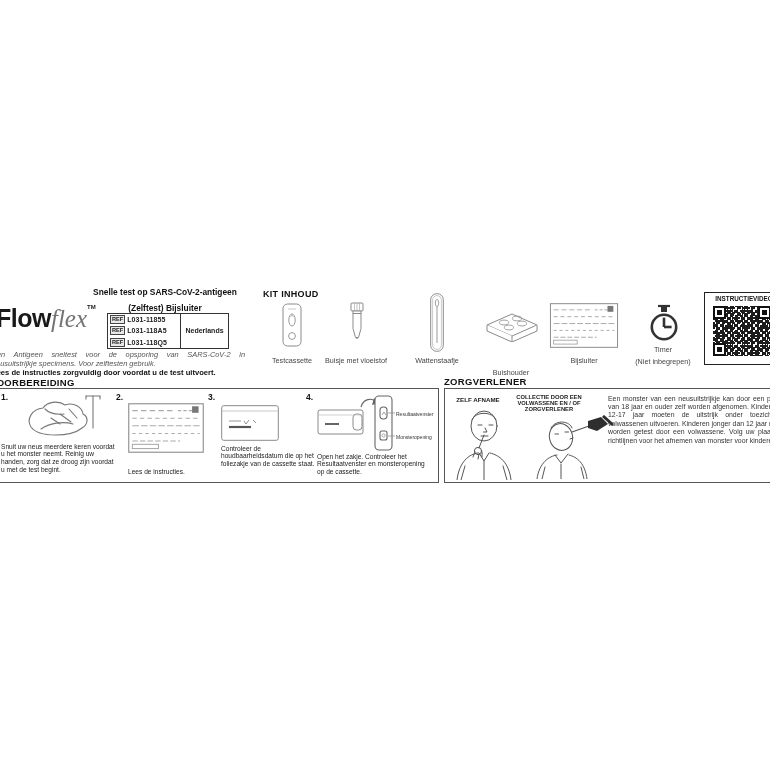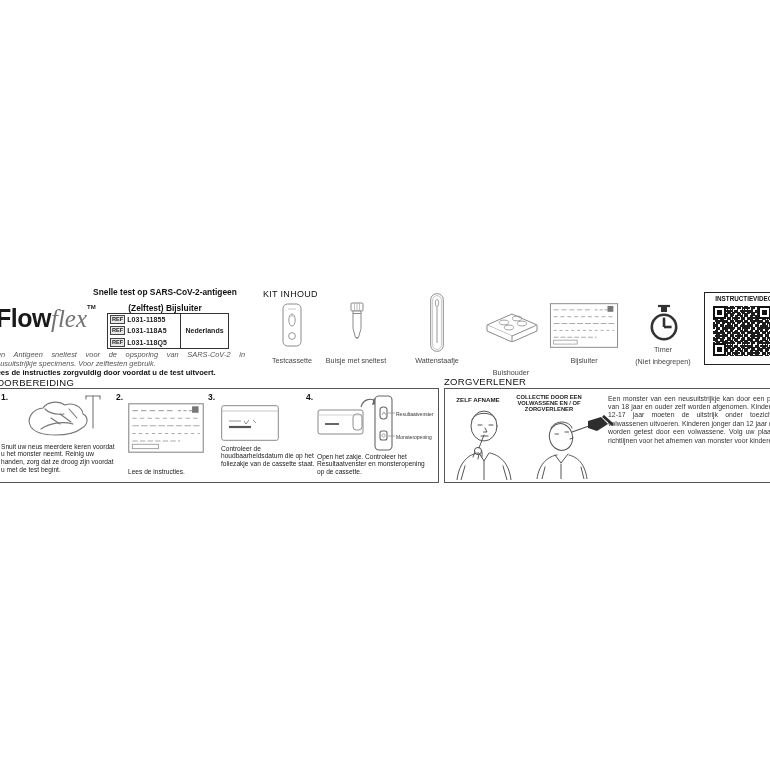--- a/index.html
+++ b/index.html
@@ -19,21 +19,21 @@
   .refrow{display:flex;align-items:center;height:11.3px;padding-left:2px;gap:2px;}
   .refchip{display:inline-block;border:1px solid #444;background:#e8e8e8;font-size:5.6px;font-weight:bold;
            line-height:1.25;padding:0 1px;color:#222;}
   .refcode{font-size:7px;font-weight:bold;letter-spacing:.1px;color:#222;}
   .langcell{width:47px;border-left:1px solid #333;display:flex;align-items:center;justify-content:center;
             font-size:7px;font-weight:bold;color:#222;}
   .desc{left:-8px;width:253px;font-style:italic;font-size:7.4px;color:#555;white-space:nowrap;}
   .d1{top:350px;text-align:justify;text-align-last:justify;white-space:normal;}
   .d2{top:358.5px;}
   .warn{left:-8px;top:368px;font-weight:bold;font-size:7.6px;color:#111;white-space:nowrap;}
-  .sechead{font-weight:normal;font-size:9.5px;letter-spacing:.3px;color:#111;white-space:nowrap;}
+  .sechead{font-weight:bold;font-size:9.5px;letter-spacing:.3px;color:#111;white-space:nowrap;}
   .voorb{left:-10px;top:376.5px;}
   .kith{left:263px;top:289px;font-size:9px;}
   .monsh{left:444px;top:376px;}
 
   
   .kitlabel{font-size:7.2px;color:#444;text-align:center;white-space:nowrap;}
 
   
   .qrbox{left:704px;top:292px;width:78px;height:71px;border:1.5px solid #222;background:#fff;}
   .qrlabel{position:absolute;left:0;right:0;top:2px;text-align:center;font-size:6.3px;font-weight:bold;color:#111;}
@@ -104,21 +104,21 @@
 
   <svg class="abs" style="left:348px;top:302px" width="18" height="40" viewBox="0 0 18 40">
     <g fill="#fff" stroke="#8a8a8a">
       <rect x="3" y="1" width="12" height="8" rx="1"></rect>
       <rect x="5" y="9" width="8" height="2.5"></rect>
       <path d="M5 11.5 h8 v15 l-2.5 9 h-3 l-2.5 -9 z"></path>
     </g>
     <path d="M6.5 1 v8 M9 1 v8 M11.5 1 v8" stroke="#aaa" stroke-width=".7"></path>
     <path d="M8 36.5 h2" stroke="#999" stroke-width=".8"></path>
   </svg>
-  <div class="abs kitlabel" style="left:316px;top:356px;width:80px">Buisje met sneltest</div>
+  <div class="abs kitlabel" style="left:316px;top:356px;width:80px">Buisje met vloeistof</div>
 
   <svg class="abs" style="left:430px;top:293px" width="14" height="59" viewBox="0 0 14 59">
     <rect x="0.7" y="0.7" width="12.6" height="57.6" rx="6" fill="#fff" stroke="#8a8a8a"></rect>
     <rect x="2.6" y="2.6" width="8.8" height="53.8" rx="4.4" fill="none" stroke="#bbb" stroke-width=".8"></rect>
     <ellipse cx="7" cy="10" rx="1.7" ry="3.6" fill="none" stroke="#999" stroke-width=".9"></ellipse>
     <path d="M7 13.5 V50" stroke="#999" stroke-width="1"></path>
   </svg>
   <div class="abs kitlabel" style="left:397px;top:356px;width:80px">Wattenstaafje</div>
 
   <svg class="abs" style="left:485px;top:310px" width="54" height="32" viewBox="0 0 54 32">

